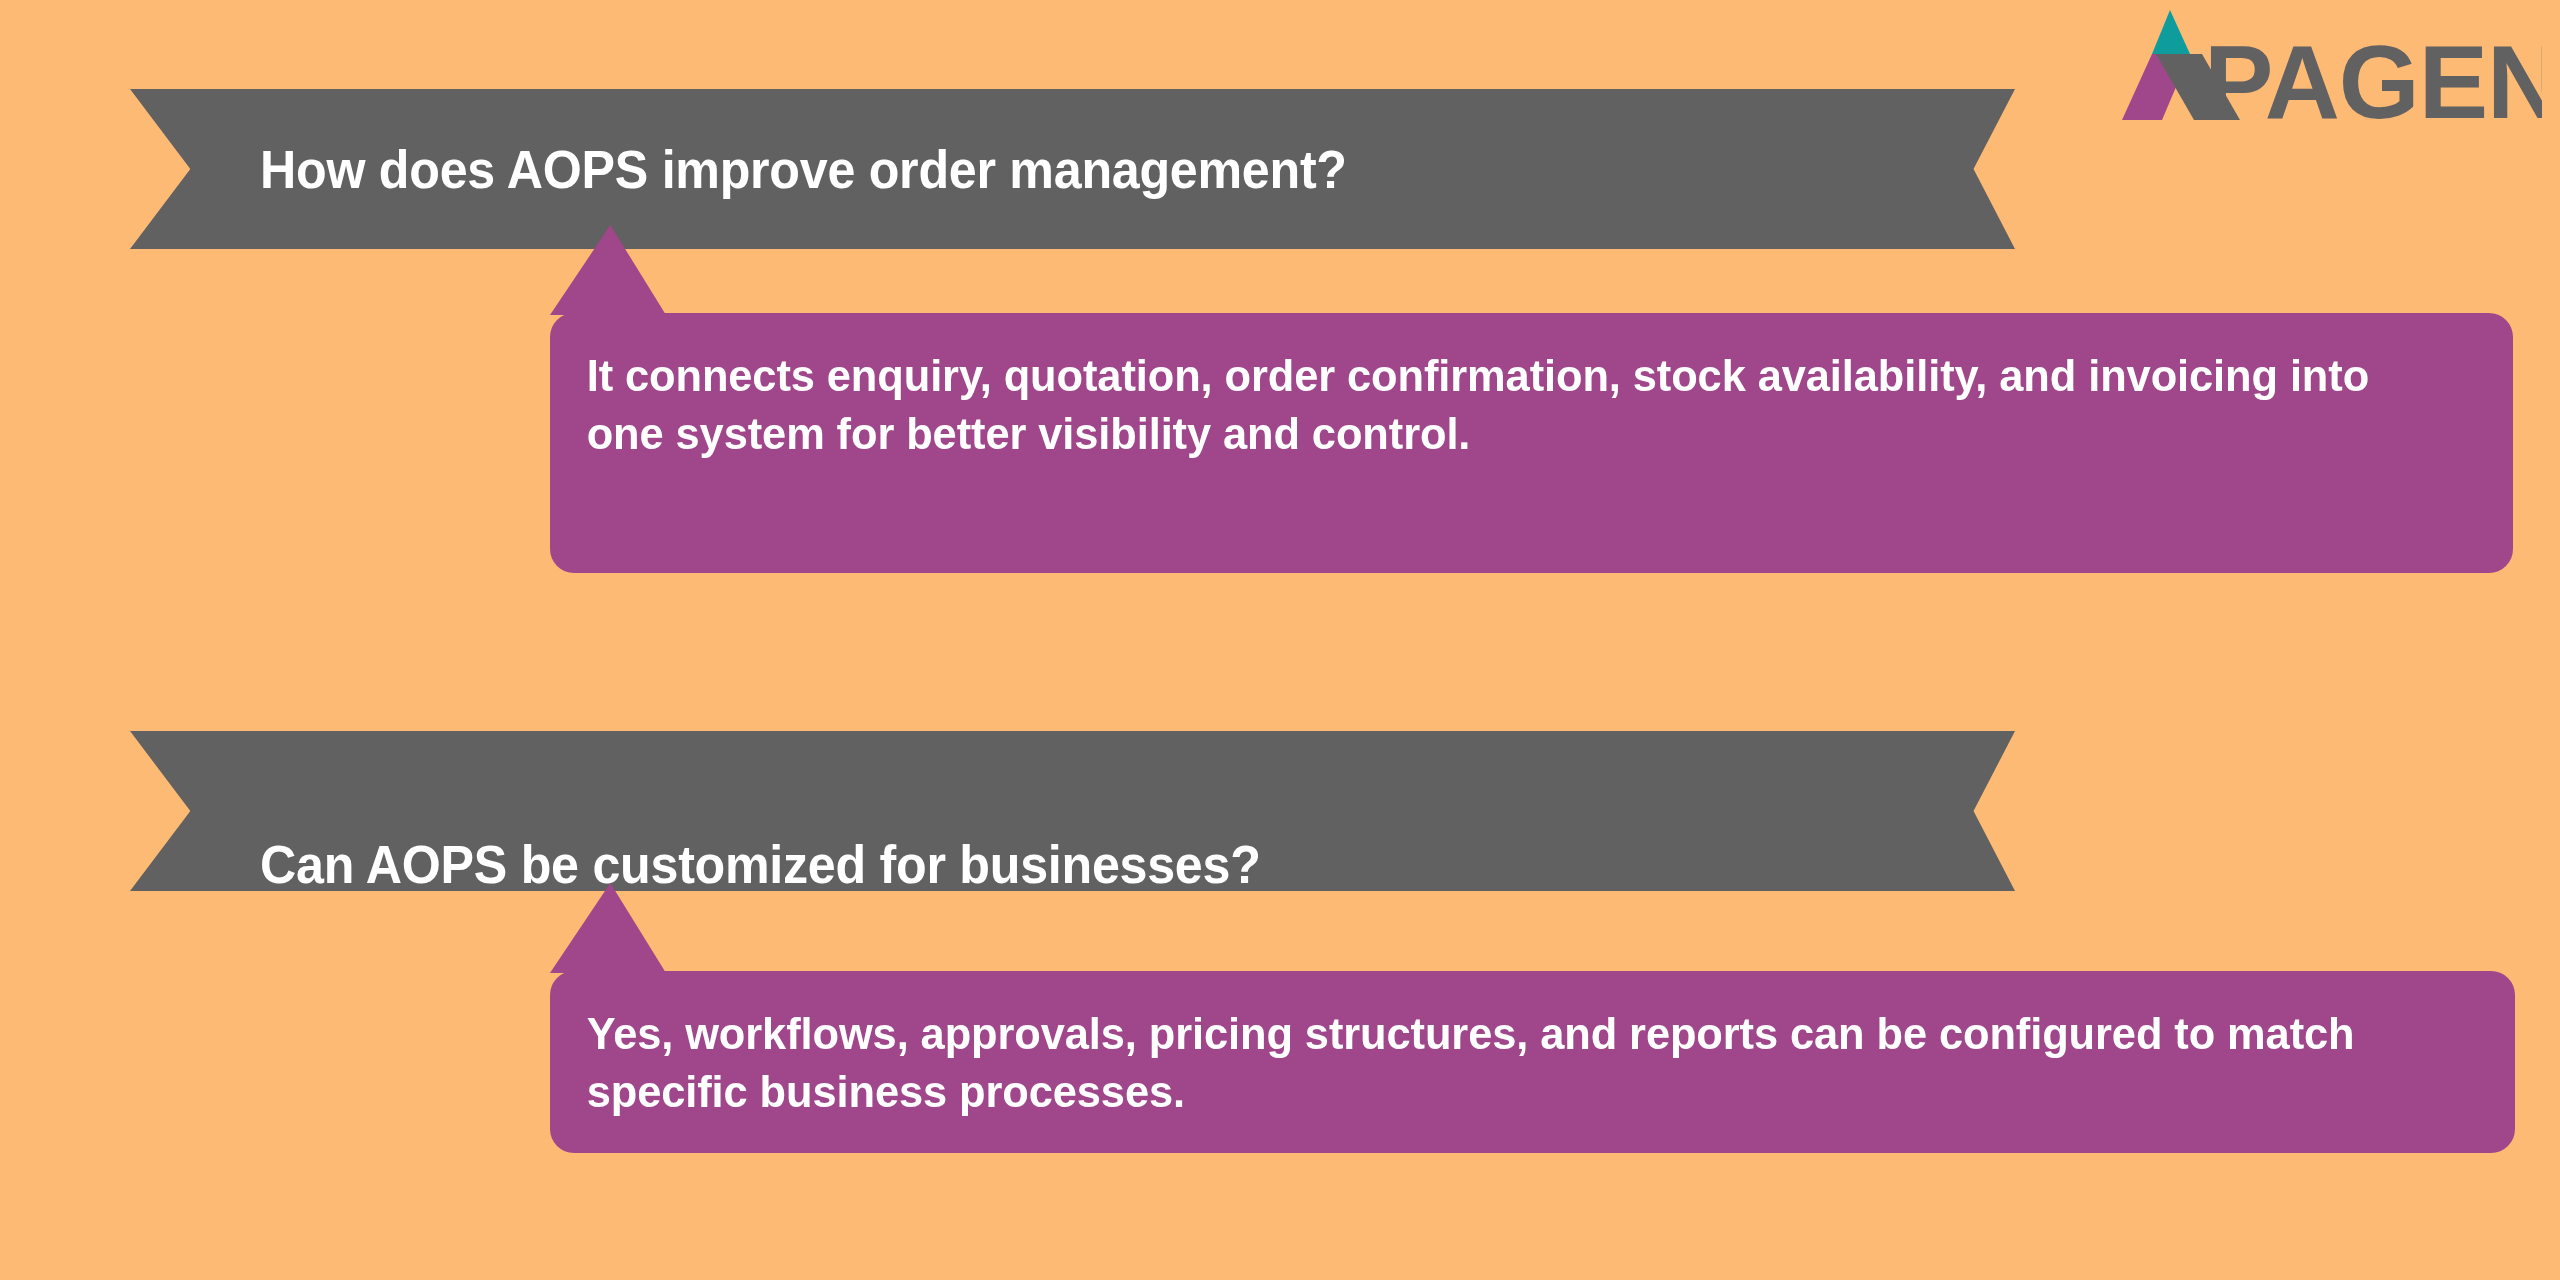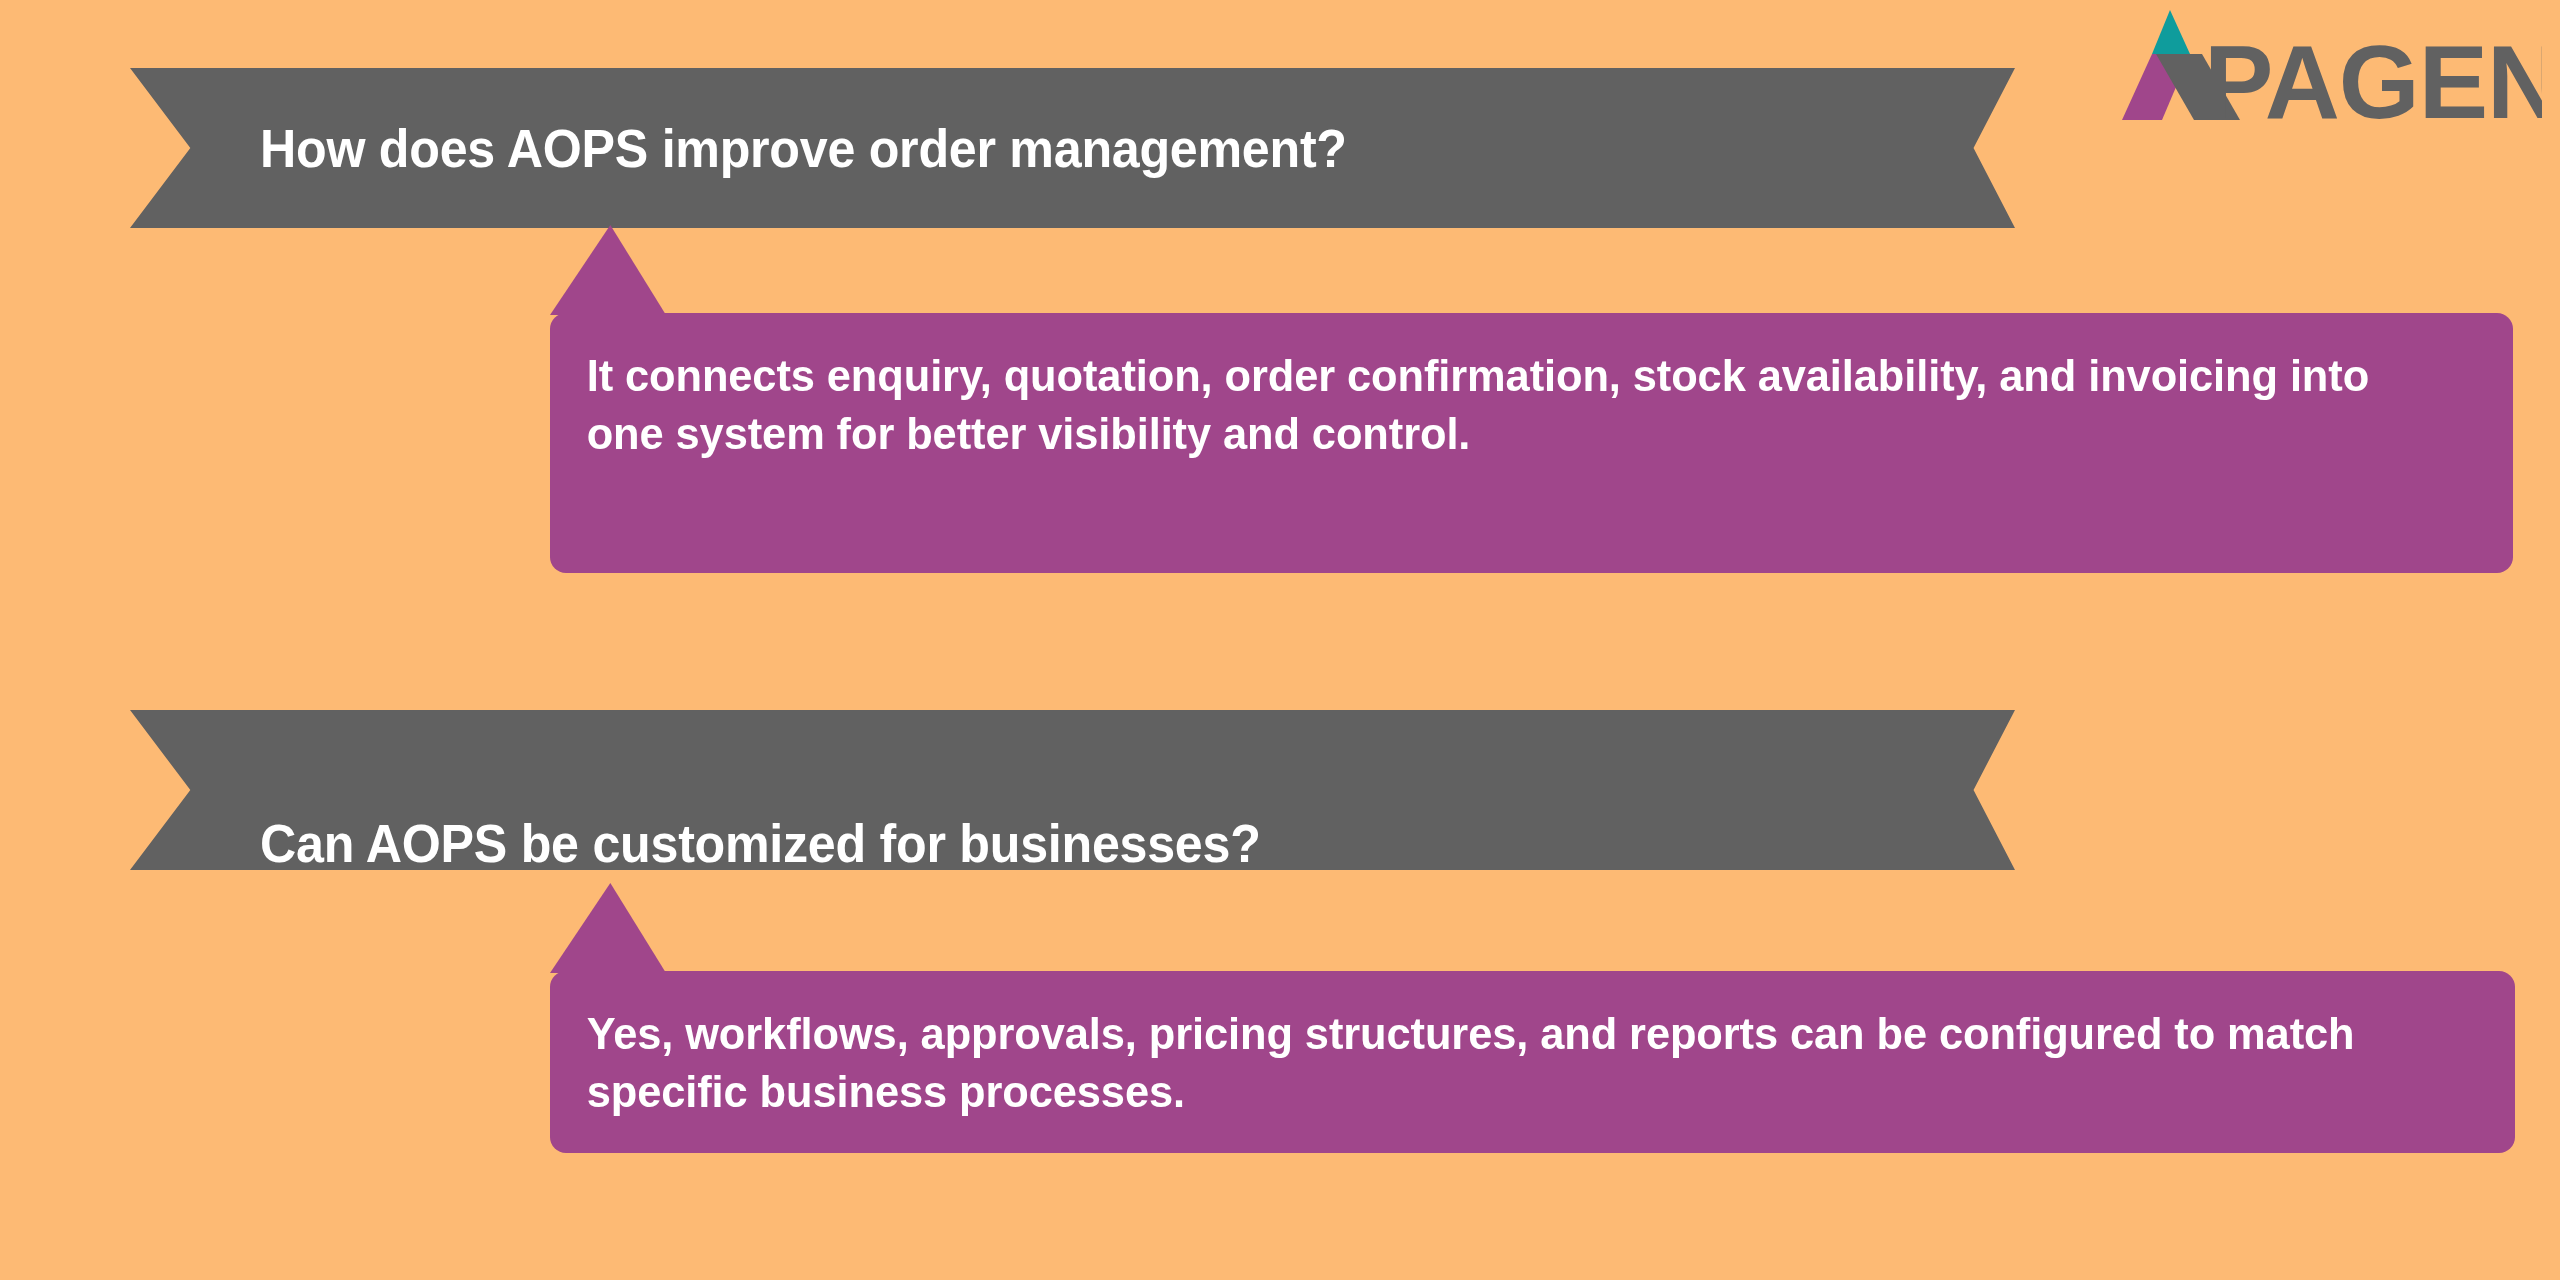--- a/index.html
+++ b/index.html
@@ -49,38 +49,39 @@
     clip-path: polygon(
       0 0,
       100% 0,
       97.8% 50%,
       100% 100%,
       0 100%,
       3.2% 50%
     );
     display: flex;
     align-items: center;
+    margin-top: 21px;
   }
   .banner-label {
     color: #ffffff;
     font-size: 54px;
     font-weight: bold;
     letter-spacing: -0.3px;
     line-height: 1;
     white-space: nowrap;
     margin-left: 130px;
     transform: scaleX(0.93);
     transform-origin: left center;
   }
 
   
   .answer {
     position: absolute;
     background: #a0468b;
-    border-radius: 16px;
+    border-radius: 24px;
     box-sizing: border-box;
   }
   .answer-tail {
     position: absolute;
     left: 0px;
     top: -88px;
     width: 116px;
     height: 90px;
     background: #a0468b;
     -webkit-clip-path: polygon(52% 0, 100% 100%, 0 100%);

